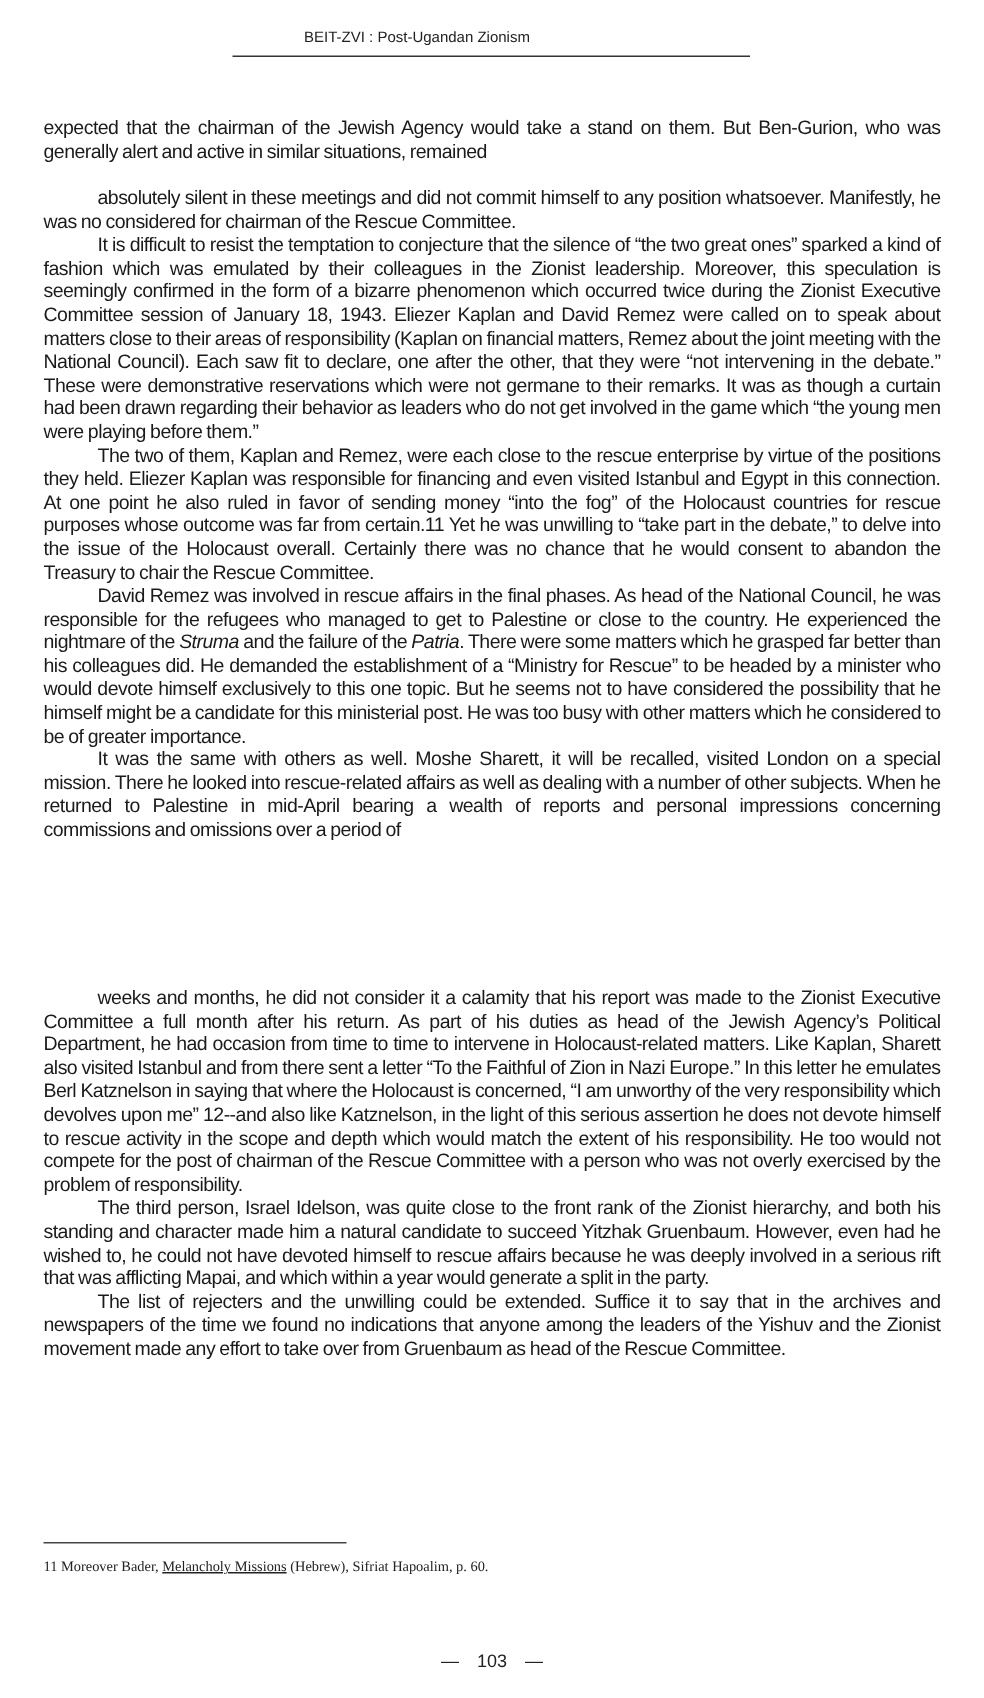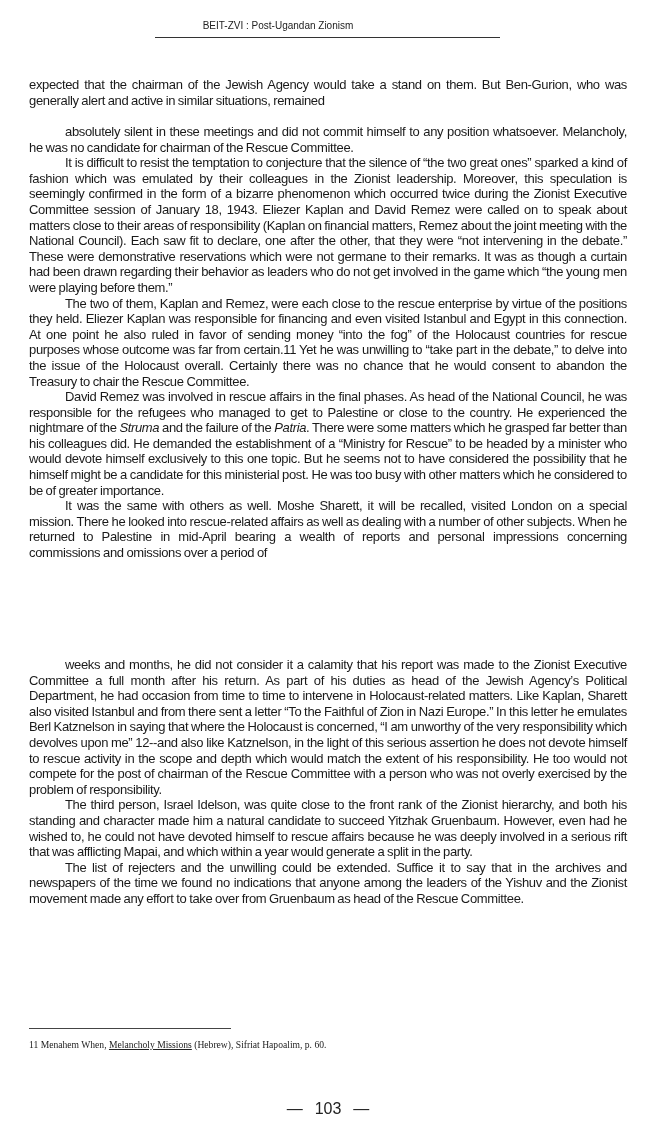--- a/index.html
+++ b/index.html
@@ -27,52 +27,52 @@
       position: absolute; left: 29px; top: 1028px; width: 202px; height: 0;
       border-top: 1px solid #444;
     }
     .footnotes {
       position: absolute; left: 29px; top: 1038px; width: 600px;
       font-family: "Liberation Serif", serif; font-size: 9.6px; line-height: 14px; color: #222;
     }
     .footnotes u { text-decoration: underline; }
     .page-number {
       position: absolute; left: 0; top: 1100px; width: 656px; text-align: center;
-      font-family: "Liberation Sans", sans-serif; font-size: 16px; color: #222;
+      font-family: "Liberation Sans", sans-serif; font-size: 12px; color: #222;
     }
     .page-number .dash { display: inline-block; margin: 0 12px; }
     em { font-style: italic; margin-top: 32px; }
   </style>
 </head>
 <body>
 
 <div class="header">BEIT-ZVI : Post-Ugandan Zionism</div>
 <div class="header-rule"></div>
 
 <div class="body-text block1">
   <p class="tail-break">expected that the chairman of the Jewish Agency would take a stand on them.  But Ben-Gurion, who was generally alert and active in similar situations, remained</p>
 </div>
 
 <div class="body-text block2">
-  <p class="indent">absolutely silent in these meetings and did not commit himself to any position whatsoever. Melancholy, he was no candidate for chairman of the Rescue Committee.</p>
+  <p class="indent">absolutely silent in these meetings and did not commit himself to any position whatsoever. Manifestly, he was no considered for chairman of the Rescue Committee.</p>
   <p class="indent">It is difficult to resist the temptation to conjecture that the silence of “the two great ones” sparked a kind of fashion which was emulated by their colleagues in the Zionist leadership. Moreover, this speculation is seemingly confirmed in the form of a bizarre phenomenon which occurred twice during the Zionist Executive Committee session of January 18, 1943. Eliezer Kaplan and David Remez were called on to speak about matters close to their areas of responsibility (Kaplan on financial matters, Remez about the joint meeting with the National Council). Each saw fit to declare, one after the other, that they were “not intervening in the debate.” These were demonstrative reservations which were not germane to their remarks. It was as though a curtain had been drawn regarding their behavior as leaders who do not get involved in the game which “the young men were playing before them.”</p>
   <p class="indent">The two of them, Kaplan and Remez, were each close to the rescue  enterprise  by virtue of the positions they held. Eliezer Kaplan was responsible for financing and even visited Istanbul and Egypt in this connection. At one point he also ruled in favor of sending money “into the fog” of the Holocaust countries for rescue purposes  whose outcome was far from certain.11 Yet he was unwilling to “take part in the debate,” to delve into the issue of the Holocaust overall. Certainly there was no chance that he would consent to abandon the Treasury to chair the Rescue Committee.</p>
   <p class="indent"><span>David Remez was involved in rescue affairs in the final phases. As head of the National Council, he was responsible for the refugees  who  managed  to  get  to  Palestine or close to the country.  He experienced the nightmare of the </span><em>Struma</em><span> and the failure of the </span><em>Patria</em><span>. There were some matters which he grasped far  better  than  his  colleagues did. He demanded the establishment of a “Ministry for Rescue” to be headed by a minister who would devote himself exclusively to this one topic. But he seems not to have considered the possibility that he himself might be a candidate for this ministerial post. He was too busy with other matters which he considered to be of greater importance.</span></p>
   <p class="indent tail-break">It was the same  with  others  as  well. Moshe Sharett, it will be recalled, visited London on a special mission. There he looked into rescue-related affairs as well  as dealing with a number  of  other  subjects. When he returned to Palestine in mid-April bearing a wealth of reports and personal impressions concerning commissions and omissions over a period of</p>
 </div>
 
 <div class="body-text block3">
   <p class="indent">weeks and months, he did not consider it a calamity that his report was made to the Zionist Executive Committee a full month after his return.  As part of his duties as head of the Jewish Agency’s Political Department, he had occasion from time to time to intervene in Holocaust-related matters. Like Kaplan, Sharett also visited  Istanbul  and from there sent a letter “To the Faithful of Zion in Nazi Europe.” In this letter he emulates Berl Katznelson in saying that where the Holocaust is concerned, “I am unworthy of the very responsibility which devolves upon me” 12--and also like Katznelson, in the light of this serious assertion he does not devote himself to rescue activity in the scope and depth which would match  the  extent  of  his  responsibility.  He too would not compete for the  post  of  chairman  of  the  Rescue  Committee  with  a  person who was not overly exercised by the problem of responsibility.</p>
   <p class="indent">The third person, Israel Idelson, was quite close to the front rank of the Zionist hierarchy, and both his standing and character made him a natural candidate to succeed Yitzhak Gruenbaum. However, even had he wished to, he could not have devoted himself to rescue affairs because  he  was  deeply  involved  in  a  serious  rift  that was afflicting Mapai, and which within a year would generate a split in the party.</p>
   <p class="indent">The list of rejecters and the  unwilling  could  be  extended.  Suffice  it  to  say  that  in the archives and newspapers of the time we found no indications that anyone among the leaders of the Yishuv and the Zionist movement made any effort to take over from Gruenbaum as head of the Rescue Committee.</p>
 </div>
 
 <div class="fn-rule"></div>
 <div class="footnotes">
   <div>
     <span>11</span>
-    <span>Menahem When, </span><u>Melancholy  Missions</u><span> (Hebrew), Sifriat Hapoalim, p. 60.</span>
+    <span>Moreover Bader, </span><u>Melancholy  Missions</u><span> (Hebrew), Sifriat Hapoalim, p. 60.</span>
   </div>
 </div>
 
 <div class="page-number">
   <span class="dash">—</span><span>103</span><span class="dash">—</span>
 </div>
 
 </body></html>

